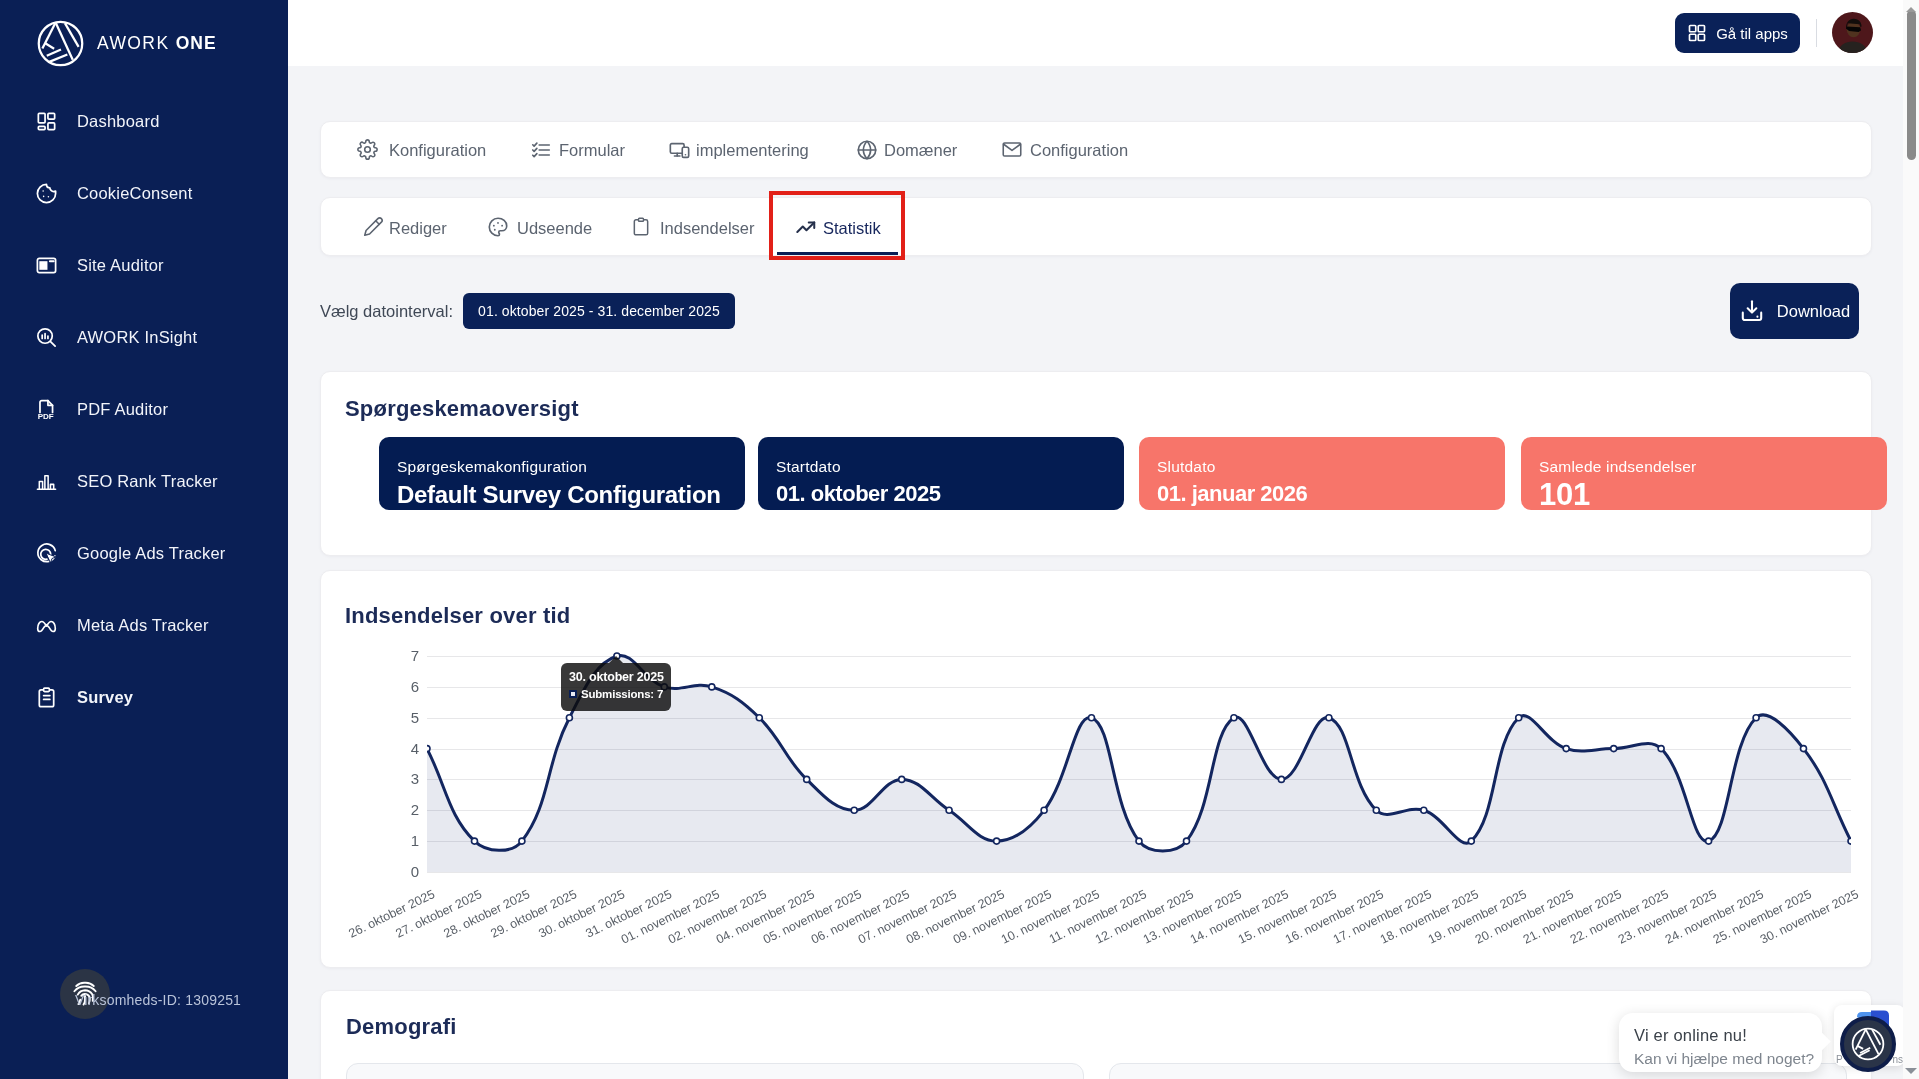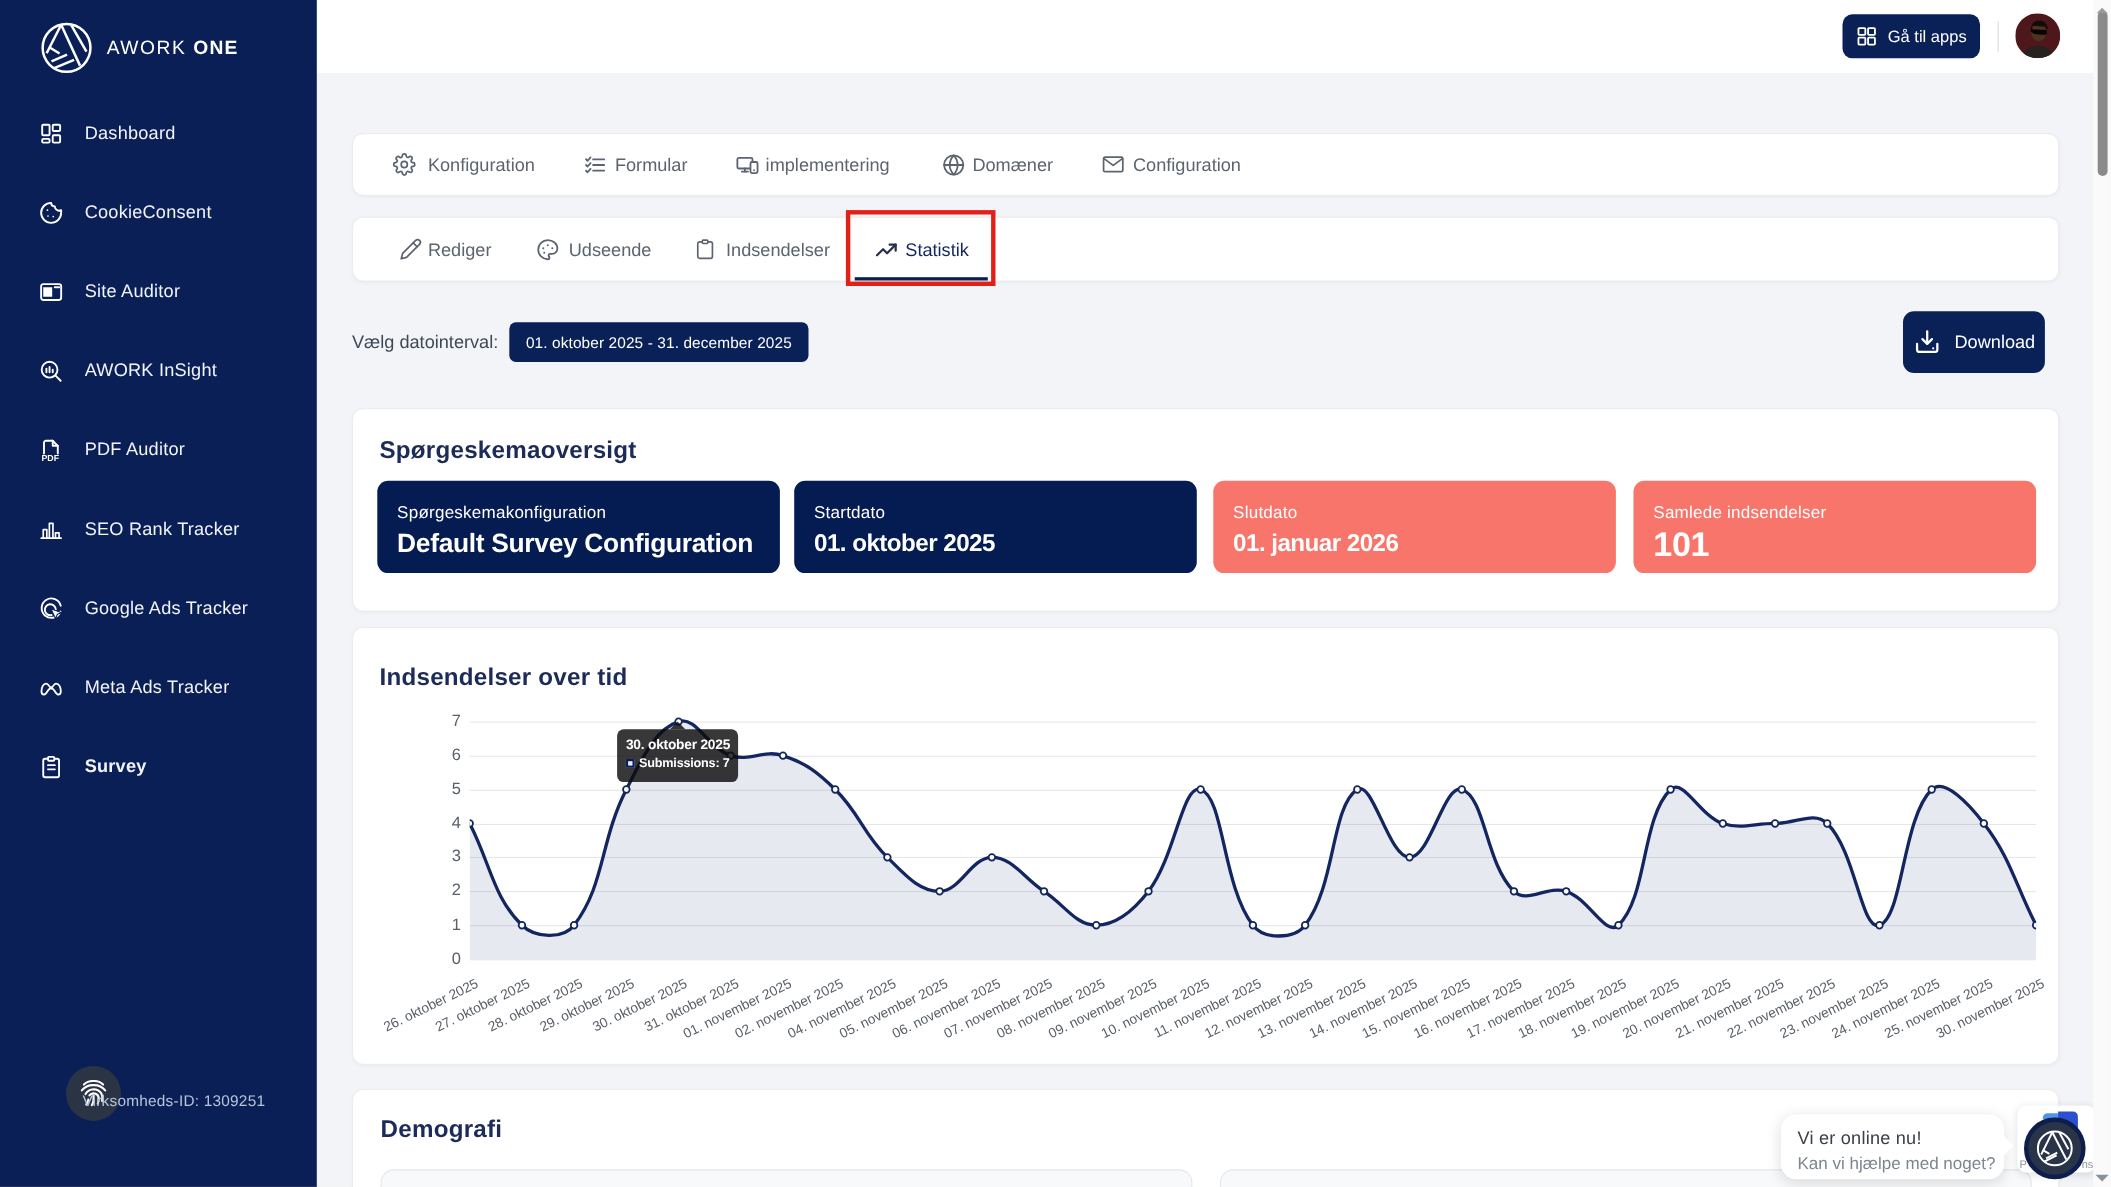--- a/index.html
+++ b/index.html
@@ -23,21 +23,21 @@
 .card{position:absolute;background:#fff;border-radius:10px;border:1px solid #ededf0;box-shadow:0 1px 3px rgba(20,30,70,.04);}
 .tabtxt{color:#5c6470;font-size:16.5px;z-index:2;}
 .tabtxt.dark{color:#16265c;font-weight:500;z-index:6;}
 #redbox{position:absolute;left:769px;top:191px;width:136px;height:69px;border:4px solid #e22018;z-index:5;}
 #statline{position:absolute;left:777px;top:252px;width:121px;height:3px;background:#0a1f55;z-index:6;}
 #datelabel{position:absolute;left:320px;top:302px;font-size:16.5px;color:#3f4856;}
 #datepill{position:absolute;left:463px;top:293px;width:272px;height:36px;border-radius:6px;background:#0a2158;color:#fff;font-size:14px;letter-spacing:-.1px;display:flex;align-items:center;justify-content:center;letter-spacing:.1px;}
 #dlbtn{position:absolute;left:1730px;top:283px;width:129px;height:56px;border-radius:10px;background:#0a2158;color:#fff;font-size:16.5px;font-weight:500;display:flex;align-items:center;justify-content:center;}
 #dlbtn svg{margin-right:12px;}
 .cardtitle{position:absolute;font-size:22px;font-weight:700;color:#1c2b57;letter-spacing:.2px;}
-.tile{position:absolute;top:437px;width:366px;height:84px;border-radius:10px;color:#fff;padding:21px 18px 12px 18px;}
+.tile{position:absolute;top:437px;width:366px;height:73px;border-radius:10px;color:#fff;padding:21px 18px 12px 18px;margin-left:36px;}
 .tile .tl{font-size:15.5px;letter-spacing:.2px;}
 .tile .tv{font-size:24px;font-weight:700;margin-top:5px;letter-spacing:-.3px;white-space:nowrap;}
 .tile.navy{background:#041c52;}
 .tile.coral{background:#f7756a;}
 .grid{position:absolute;left:427px;width:1424px;height:1px;background:#e7e7e9;}
 .yl{position:absolute;left:380px;width:39px;text-align:right;font-size:15px;color:#585f68;}
 .xl{position:absolute;font-size:12.5px;color:#5a6068;transform:rotate(-26deg);transform-origin:100% 0;white-space:nowrap;}
 #tooltip{position:absolute;left:561px;top:663px;width:110px;height:48px;background:rgba(12,12,12,.82);border-radius:6px;z-index:4;}
 #tooltip:before{content:"";position:absolute;left:48px;top:-7px;border:7px solid transparent;border-bottom-color:rgba(12,12,12,.82);border-top:none;}
 #tooltip .tt1{color:#fff;font-size:12.5px;font-weight:700;margin:7px 0 4px 8px;white-space:nowrap;letter-spacing:-.2px;}

